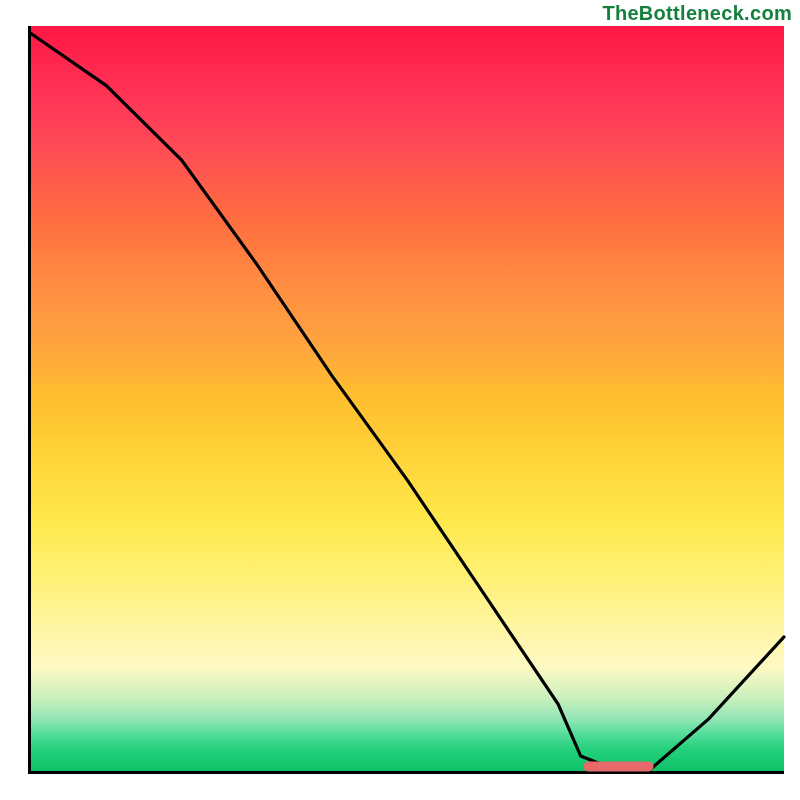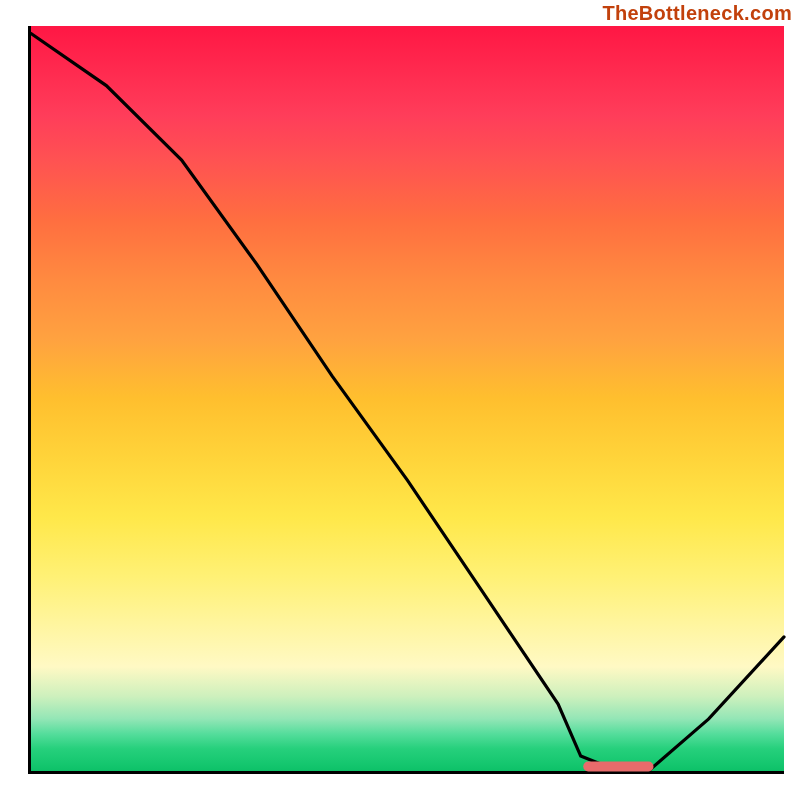--- a/index.html
+++ b/index.html
@@ -15,21 +15,21 @@
     position: relative;
     width: 800px;
     height: 800px;
   }
   .watermark {
     position: absolute;
     top: 2px;
     right: 8px;
     font-size: 20px;
     font-weight: bold;
-    color: #c2410c;
+    color: #15803d;
     letter-spacing: 0.3px;
     z-index: 10;
   }
   .axis-left {
     position: absolute;
     left: 28px;
     top: 26px;
     width: 0;
     height: 748px;
     border-left: 3px solid #000;

